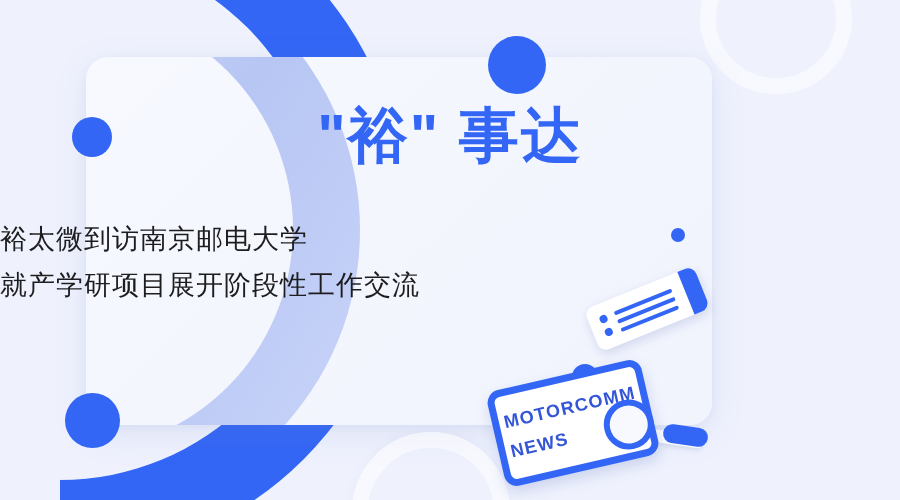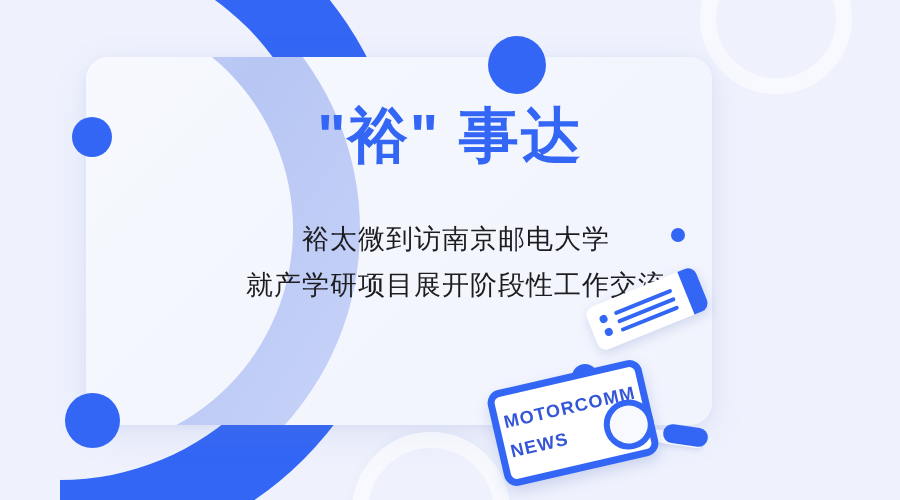--- a/index.html
+++ b/index.html
@@ -107,24 +107,23 @@
     text-align: center;
     color: #3366f5;
     font-size: 60px;
     font-weight: bold;
     letter-spacing: 2px;
     line-height: 1.12;
     white-space: pre;
   }
   .subtitle-wrap {
     position: absolute;
-    left: 12px;
+    left: 0;
     right: 0;
     top: 216px;
-    text-align: center;
   }
   .subtitle-line {
     color: #1d1d20;
     font-size: 27px;
     font-weight: 400;
     line-height: 46px;
     letter-spacing: 1px;
   }
 
   

